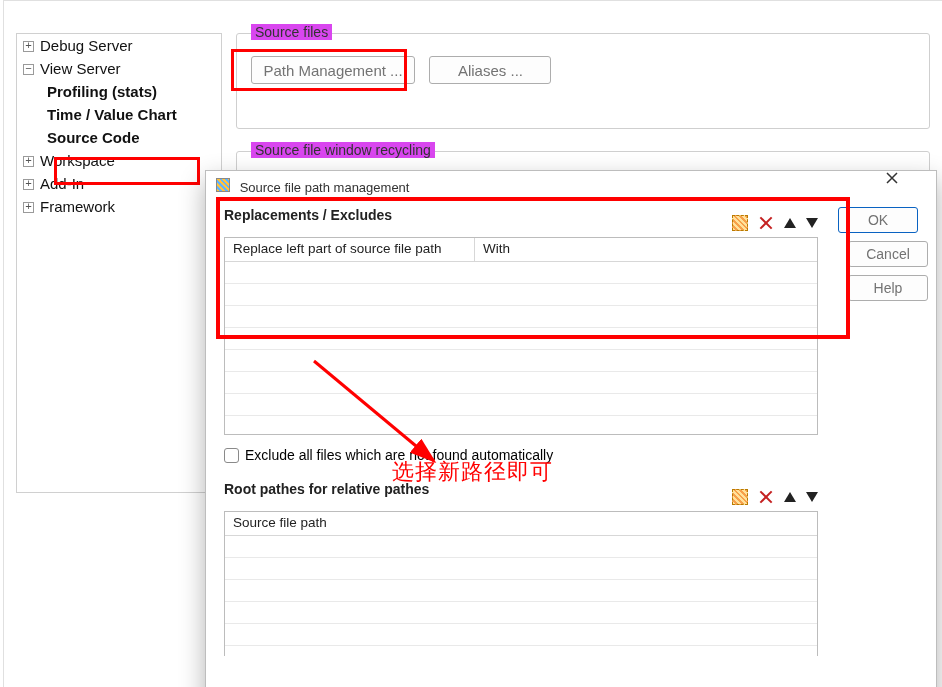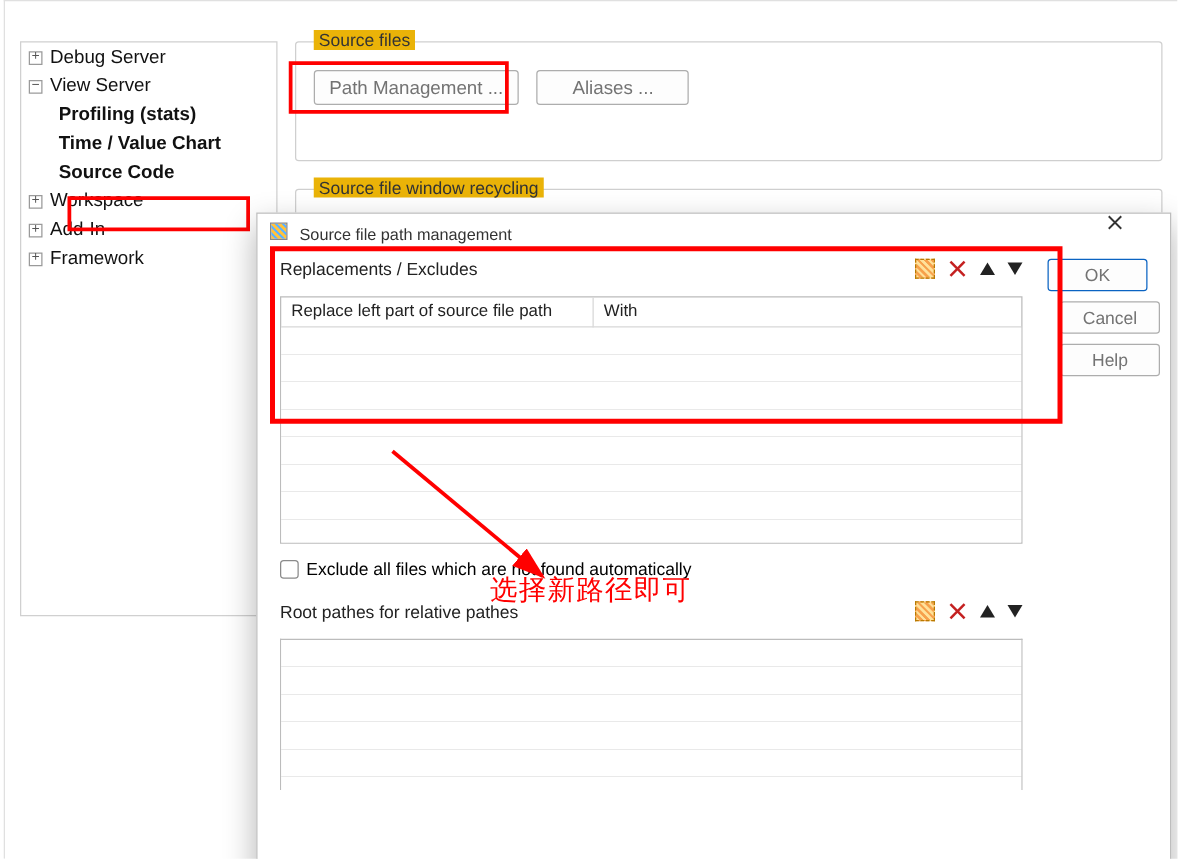--- a/index.html
+++ b/index.html
@@ -28,21 +28,21 @@
     .tree .bold { font-weight: 700; }
 
     
     .hl-tree { position: absolute; border: 3px solid #ff0000; pointer-events: none;
                left: 37px; top: 123px; width: 146px; height: 28px; }
 
     
     .right { position: absolute; left: 220px; top: 0; right: 0; }
     .group { border: 1px solid #cfcfcf; border-radius: 3px; padding: 22px 14px 16px;
              position: relative; margin-bottom: 22px; }
-    .group > .legend { position: absolute; left: 14px; top: -10px; background: #eab308;
+    .group > .legend { position: absolute; left: 14px; top: -10px; background: #d946ef;
                        padding: 0 4px; font-size: 14px; color: #333; }
     .btn { height: 28px; border: 1px solid #adadad; background: #fdfdfd; border-radius: 3px;
            font-size: 15px; color: #737373; display: inline-flex; align-items: center;
            justify-content: center; cursor: default; padding: 0 8px; }
     .btn + .btn { margin-left: 10px; }
     #btn-path  { width: 164px; }
     #btn-alias { width: 122px; }
     
     .hl-path { position: absolute; left: -6px; top: 15px; width: 176px; height: 42px;
                border: 3px solid #ff0000; pointer-events: none; }
@@ -59,22 +59,22 @@
     .popup .ptitle { height: 30px; display: flex; align-items: center; padding: 0 10px;
                      justify-content: space-between; font-size: 13px; color: #333; }
     .popup .ptitleicon { width: 14px; height: 14px; display: inline-block; margin-right: 6px;
                          background: repeating-linear-gradient(45deg,#ffc23d,#ffc23d 2px,#5fb3ff 2px,#5fb3ff 4px);
                          border: 1px solid #888; }
     .popup .pclose { width: 40px; height: 28px; }
 
     .pbody { position: absolute; left: 18px; right: 18px; top: 36px; bottom: 0; }
 
     .section-lbl { font-size: 14px; color: #222; margin-bottom: 8px; }
-    .section-hdr { display: flex; align-items: flex-start; justify-content: space-between;
-                   margin-bottom: 6px; }
+    .section-hdr { display: flex; align-items: flex-end; justify-content: space-between;
+                   margin-bottom: 6px; font-weight: bold; }
     .toolbar { display: flex; gap: 10px; align-items: center; }
     .tbicon { width: 16px; height: 16px; display: inline-block; }
     .tbicon.new { background: repeating-linear-gradient(45deg,#ffe29a,#ffe29a 2px,#f7a04b 2px,#f7a04b 4px);
                   border: 1px dashed #b97a00; }
     .tbicon.del::before, .tbicon.del::after { content: ""; position: absolute; width: 16px; height: 2px;
       background: #c42020; top: 7px; left: 0; }
     .tbicon.del { position: relative; }
     .tbicon.del::before { transform: rotate(45deg); }
     .tbicon.del::after  { transform: rotate(-45deg); }
     .arrow-up, .arrow-down { width: 0; height: 0; border-left: 6px solid transparent;
@@ -235,18 +235,21 @@
       <div class="section-hdr">
         <span class="section-lbl">Root pathes for relative pathes</span>
         <div class="toolbar">
           <span class="tbicon new"></span>
           <span class="tbicon del"></span>
           <span class="arrow-up"></span>
           <span class="arrow-down"></span>
         </div>
       </div>
       <div class="grid grid2">
+        <div class="ghdr">
+          <div class="gcol" style="flex:1;border-right:none;">Source file path</div>
+        </div>
         <div class="grows"></div>
       </div>
     </div>
 
   </div>
 </div>
 
 </body></html>

